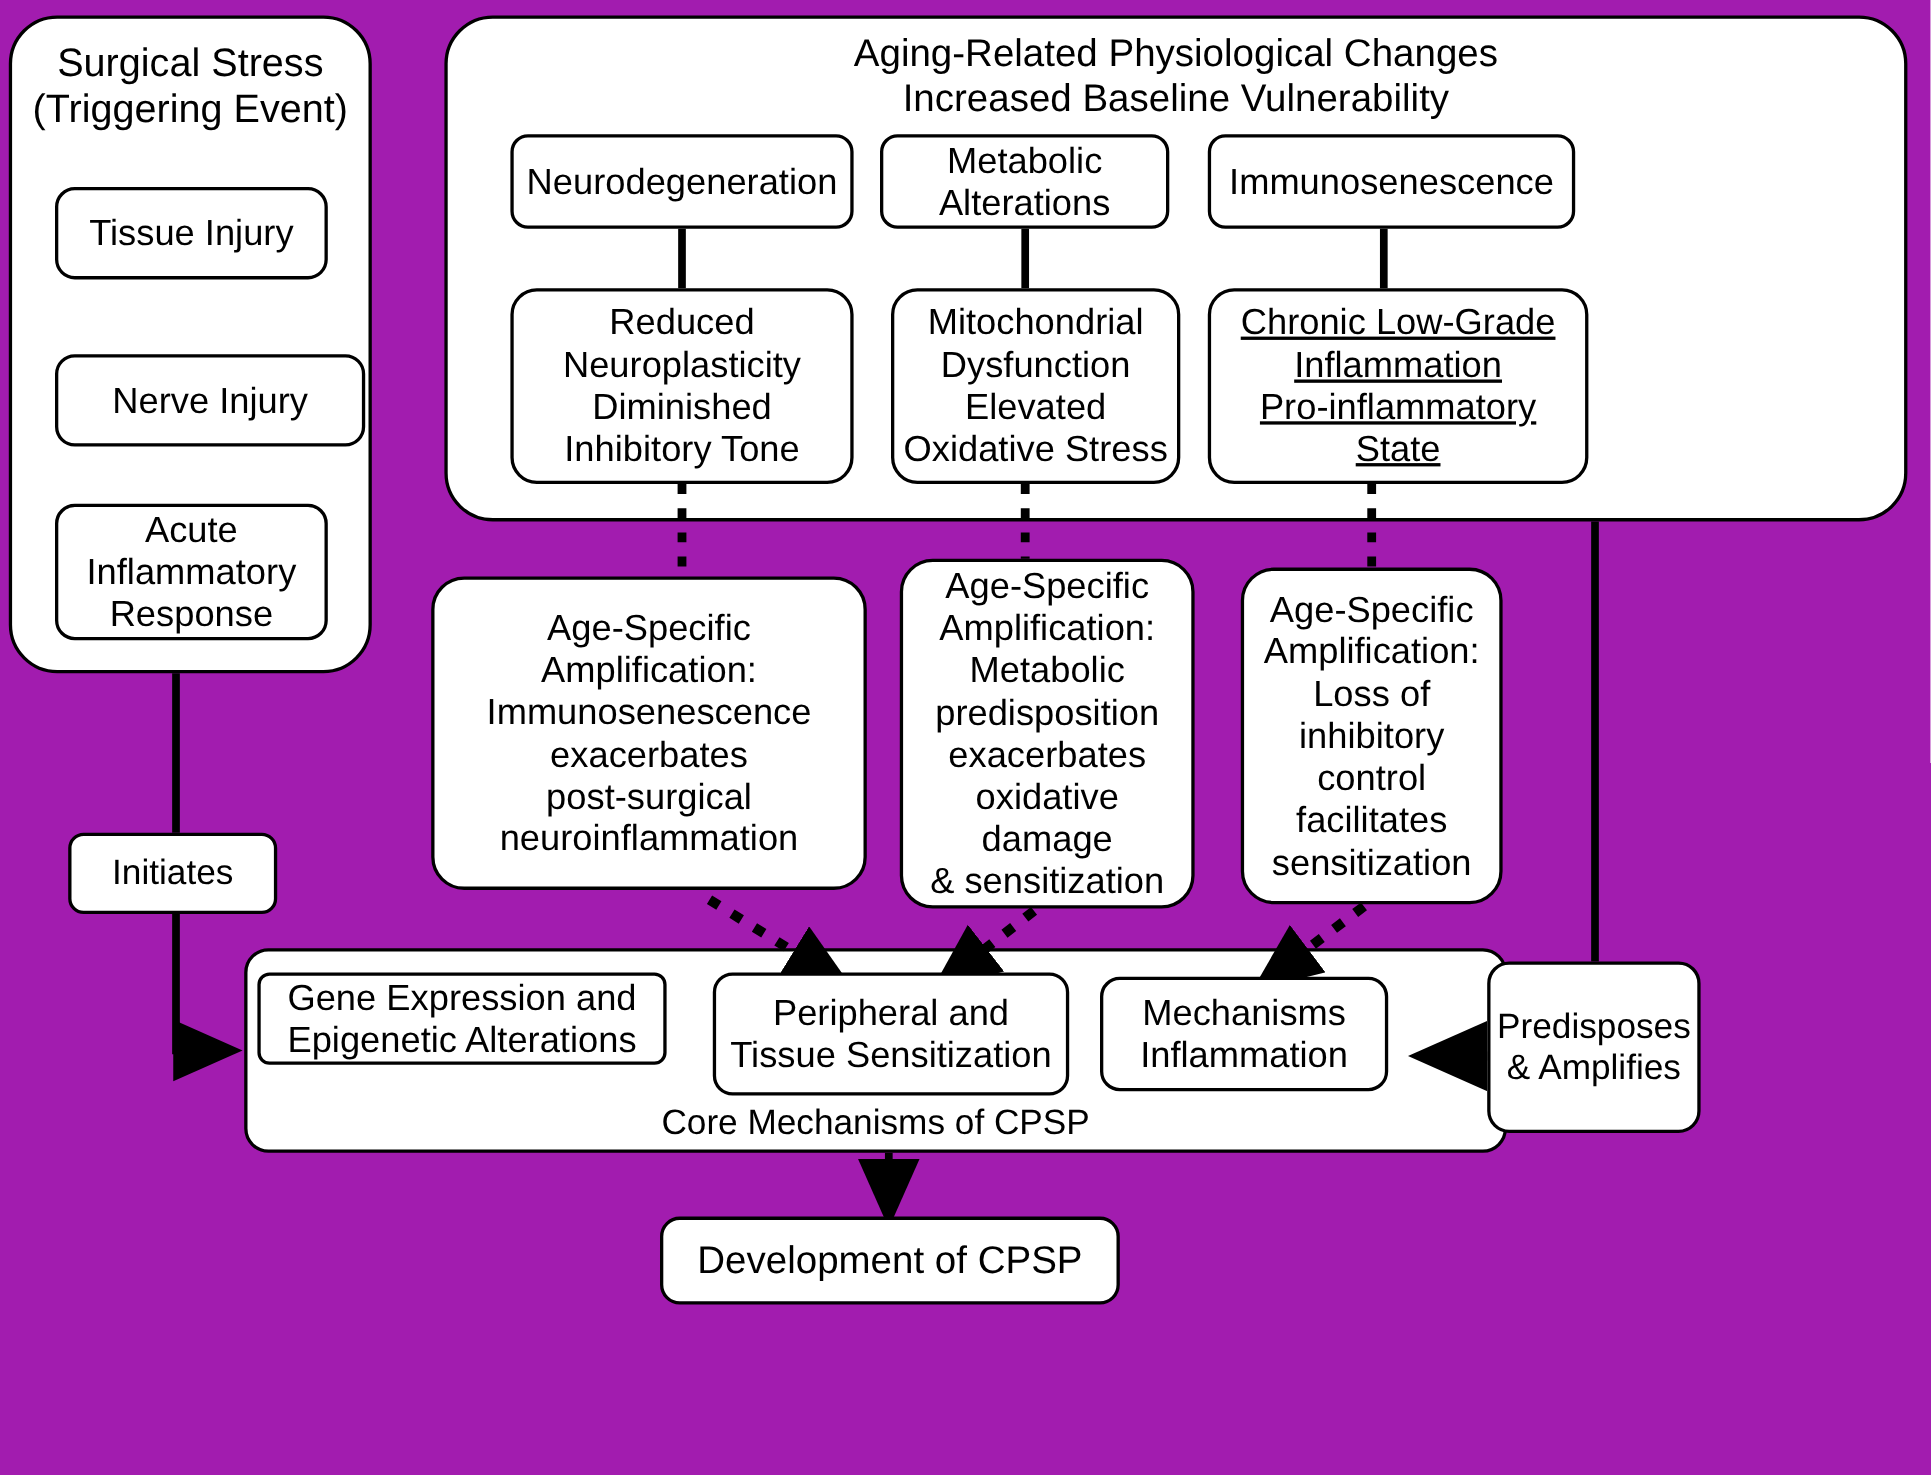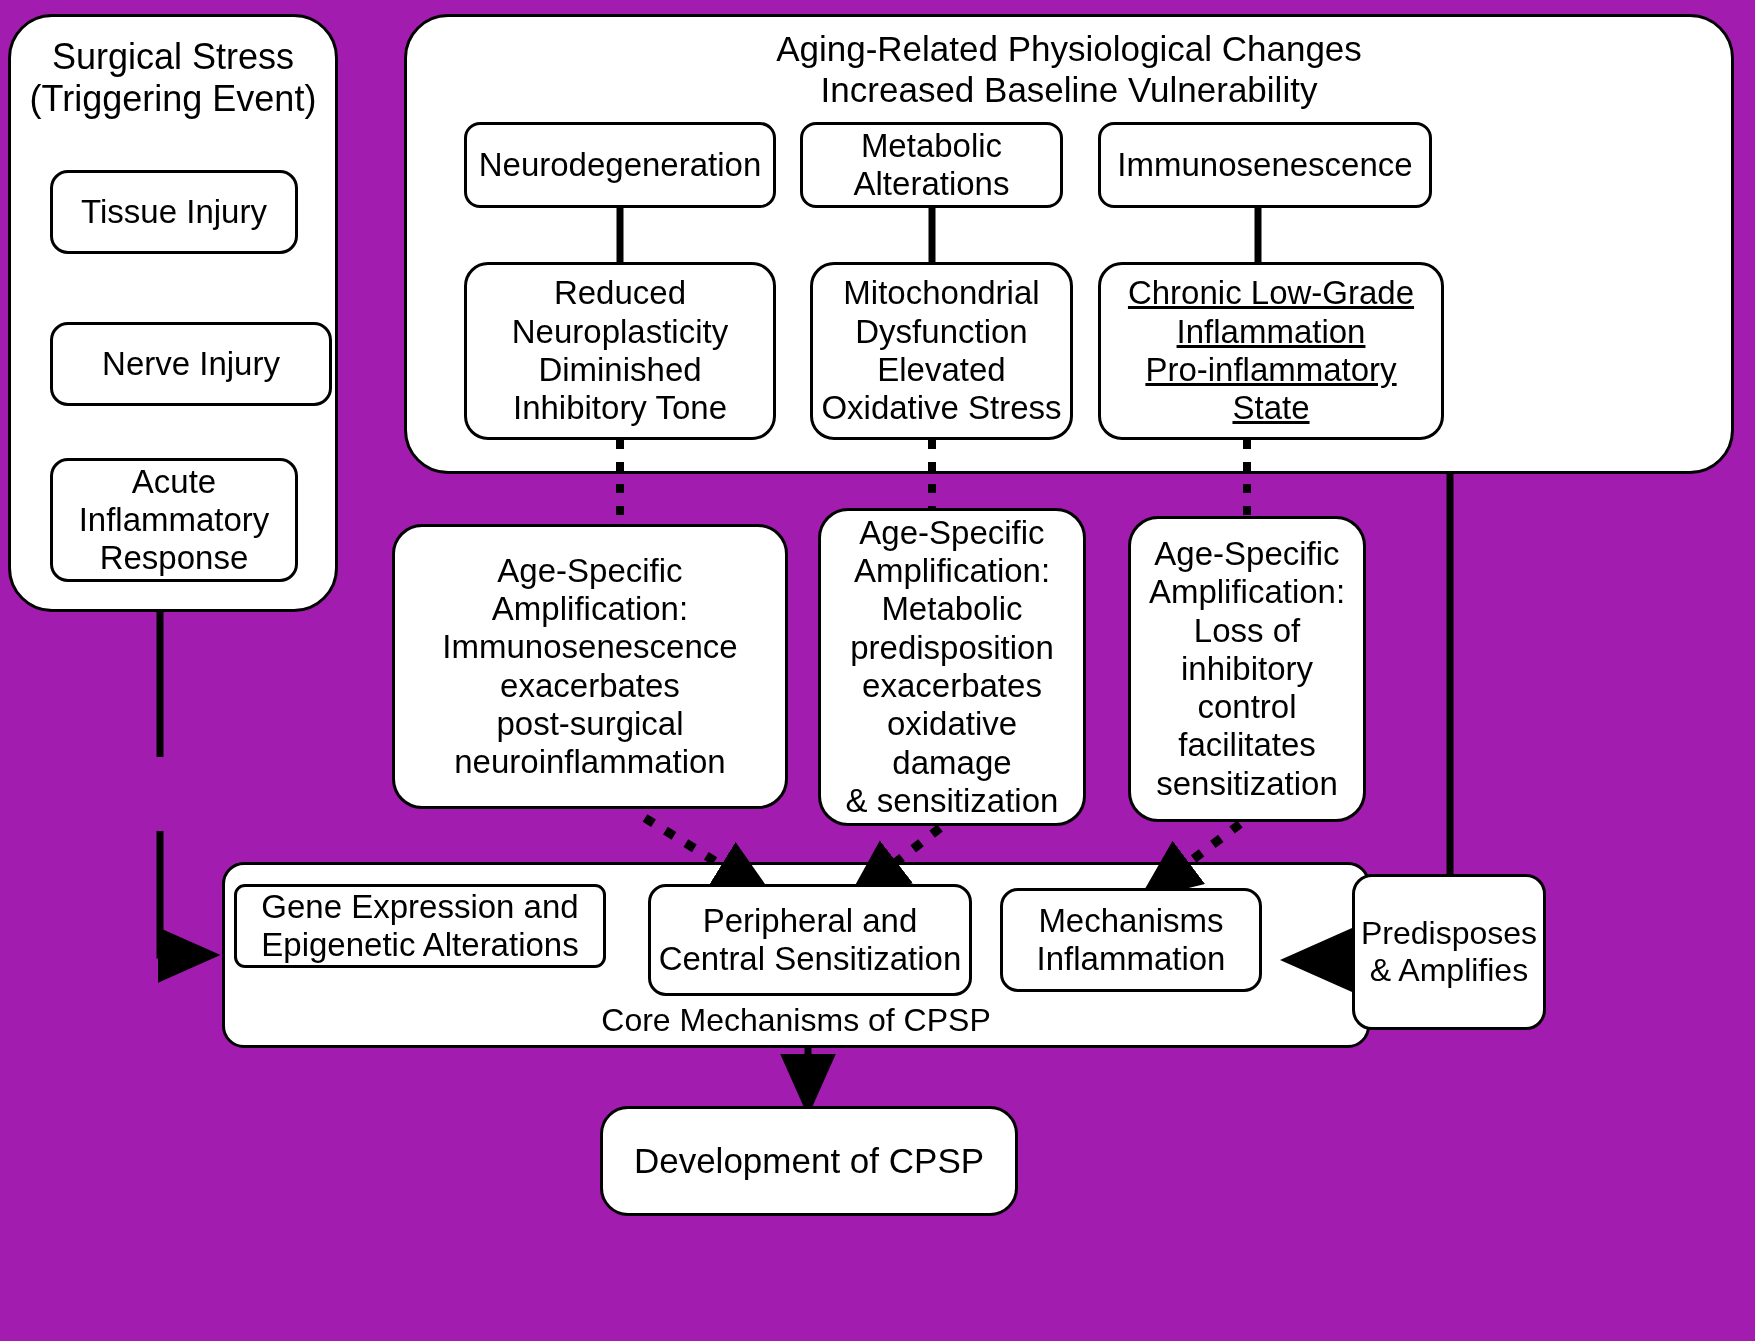--- a/index.html
+++ b/index.html
@@ -85,21 +85,21 @@
   
   #grp-core { left:222px; top:862px; width:1148px; height:186px; border-radius:22px; }
   #ttl-core { left:222px; top:1002px; width:1148px; font-size:32px; }
 
   #bx-gene  { left:234px; top:884px; width:372px; height:84px; border-radius:11px; font-size:33px; }
   #bx-sens  { left:648px; top:884px; width:324px; height:112px; border-radius:18px; font-size:33px; }
   #bx-neuro { left:1000px;top:888px; width:262px; height:104px; border-radius:18px; font-size:33px; }
 
   #bx-predis{ left:1352px;top:874px; width:194px; height:156px; border-radius:20px; font-size:32px; }
 
-  #bx-dev   { left:600px; top:1106px; width:418px; height:110px; border-radius:28px; font-size:35px; }
+  #bx-dev   { left:600px; top:1106px; width:418px; height:80px; border-radius:18px; font-size:35px; }
 </style>
 </head>
 <body>
 
 <div id="stage">
 
   <svg id="wires" viewBox="0 0 1755 1341">
     <defs>
       <marker id="arrowSolid" markerWidth="10" markerHeight="10" refX="7.5" refY="4" orient="auto" markerUnits="strokeWidth">
         <path d="M0,0 L9,4 L0,8 z" fill="#000"></path>
@@ -138,20 +138,23 @@
     <span class="txt">Tissue Injury</span>
   </div>
   <div class="box" id="bx-nerve">
     <span class="txt">Nerve Injury</span>
   </div>
   <div class="box" id="bx-acute">
     <span class="txt">Acute
 Inflammatory
 Response</span>
   </div>
+  <div class="box" id="bx-initiates">
+    <span class="txt">Initiates</span>
+  </div>
 
   <div class="group" id="grp-aging"></div>
   <div class="grouptitle" id="ttl-aging">Aging-Related Physiological Changes
 Increased Baseline Vulnerability</div>
 
   <div class="box" id="bx-neurodeg">
     <span class="txt">Neurodegeneration</span>
   </div>
   <div class="box" id="bx-metab">
     <span class="txt">Metabolic
@@ -208,21 +211,21 @@
 
   <div class="group" id="grp-core"></div>
   <div class="grouptitle" id="ttl-core">Core Mechanisms of CPSP</div>
 
   <div class="box" id="bx-gene">
     <span class="txt">Gene Expression and
 Epigenetic Alterations</span>
   </div>
   <div class="box" id="bx-sens">
     <span class="txt">Peripheral and
-Central Sensitization</span>
+Tissue Sensitization</span>
   </div>
   <div class="box" id="bx-neuro">
     <span class="txt">Mechanisms
 Inflammation</span>
   </div>
 
   <div class="box" id="bx-predis">
     <span class="txt">Predisposes
 &amp; Amplifies</span>
   </div>

